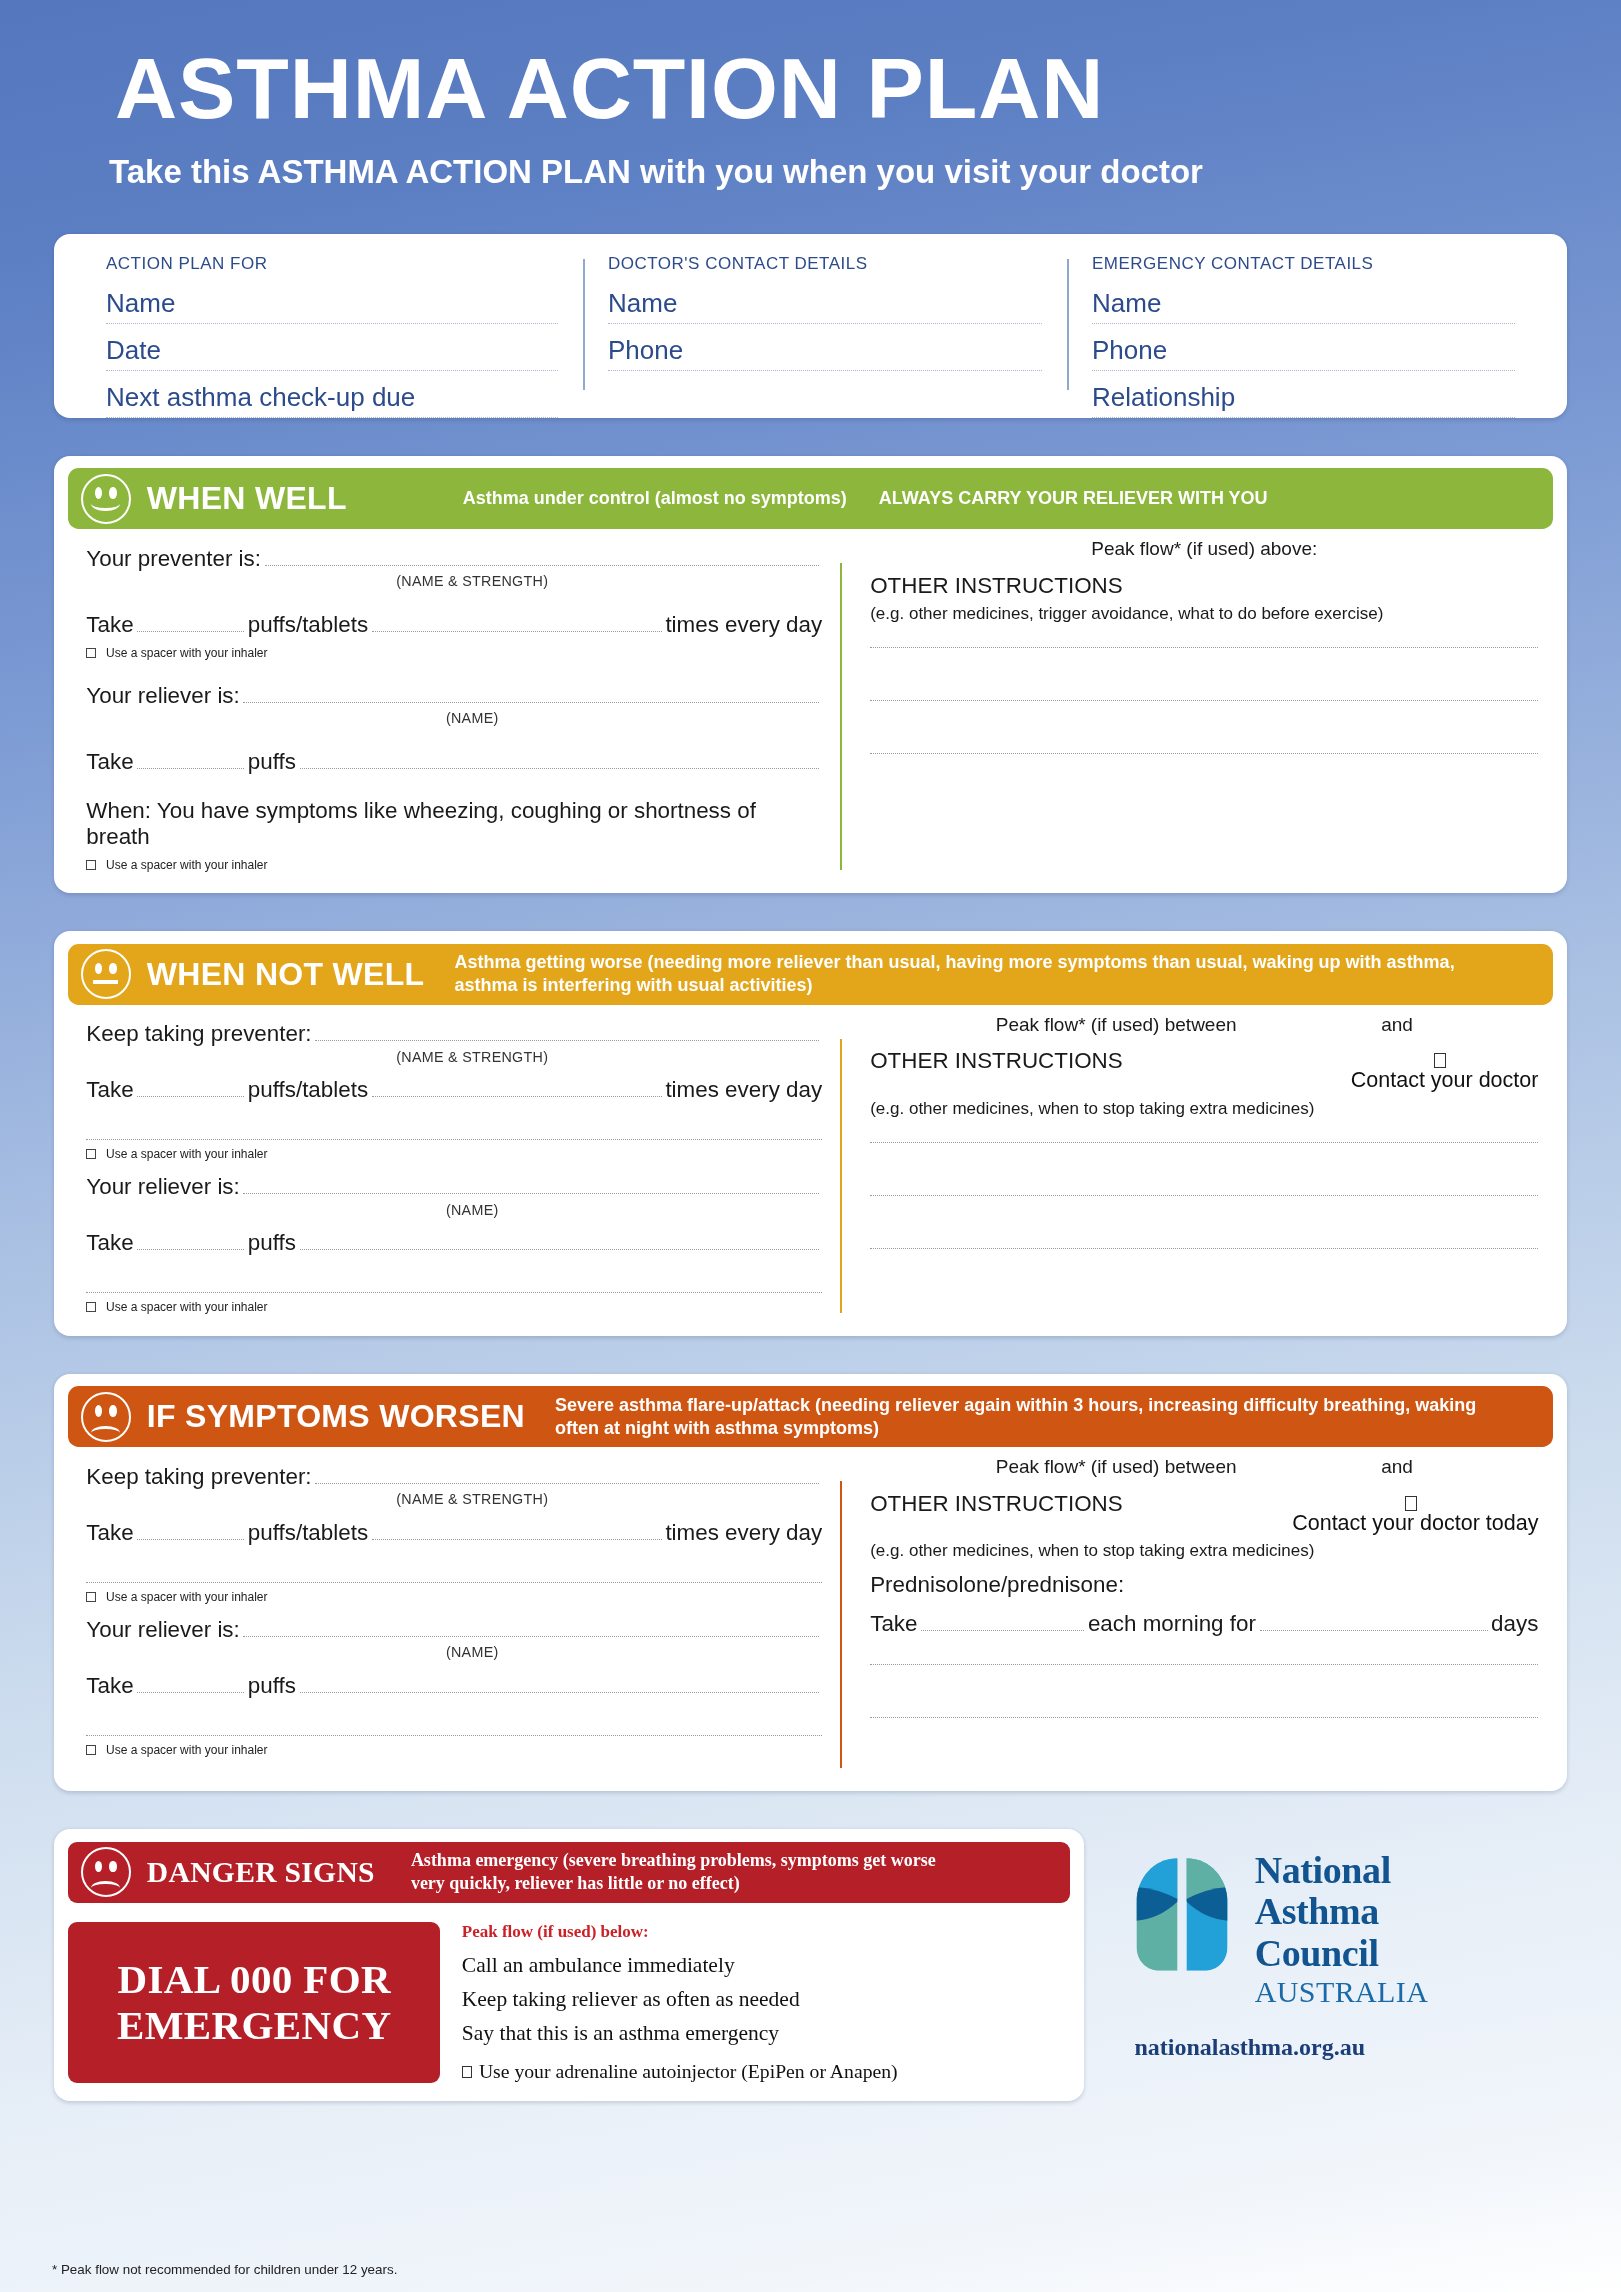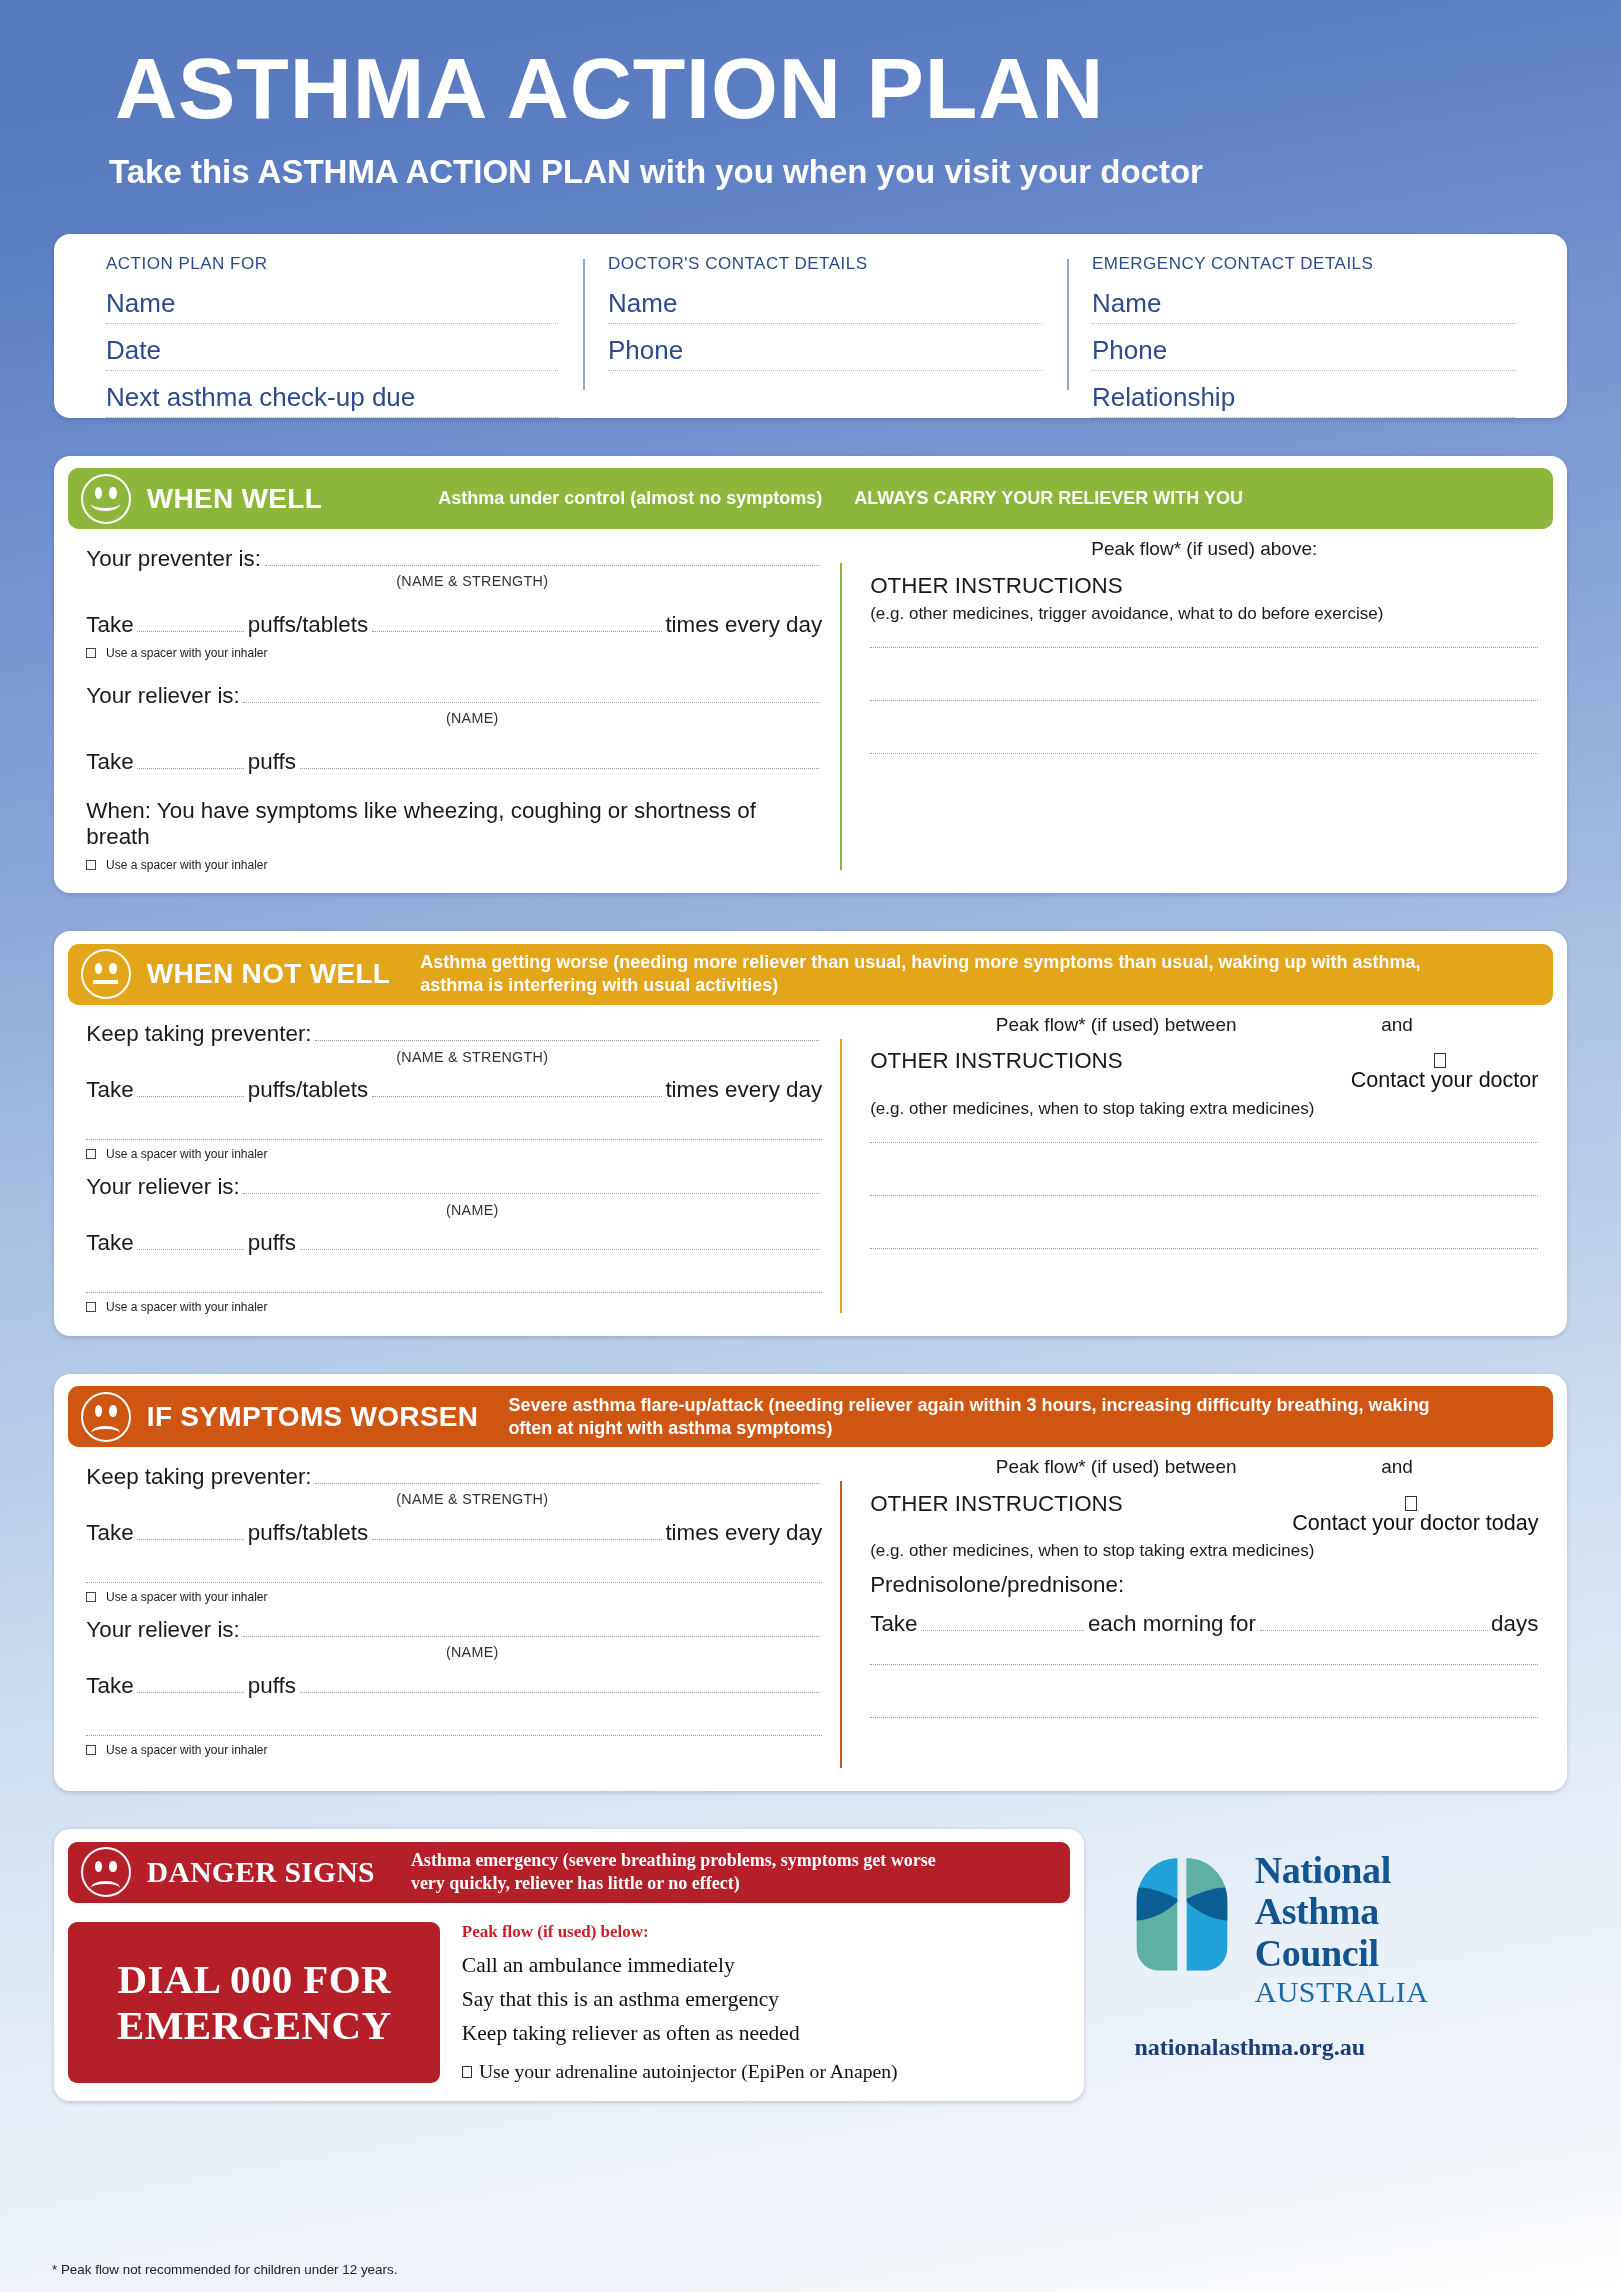--- a/index.html
+++ b/index.html
@@ -94,21 +94,21 @@
   }
   .face .mouth-flat {
     position: absolute; left: 12.5px; right: 12.5px; top: 31px; height: 3.6px; background: #ffffff;
   }
   .face .mouth-frown {
     position: absolute; left: 10.7px; right: 10.7px; top: 34px; height: 14.3px;
     border-top: 3.6px solid #ffffff; border-radius: 50% 50% 0 0;
   }
 
   .band-title {
-    color: #ffffff; font-weight: bold; font-size: 28px; letter-spacing: 0.3px;
+    color: #ffffff; font-weight: bold; font-size: 32px; letter-spacing: 0.3px;
     white-space: nowrap;
   }
   .band-desc {
     color: #ffffff; font-size: 18px; font-weight: bold; line-height: 1.28;
     margin-left: 30px;
   }
   .band-extra {
     color: #ffffff; font-size: 18px; font-weight: bold; margin-left: 32px; white-space: nowrap;
   }
   .band.green .band-desc { margin-left: 116px; }
@@ -504,22 +504,22 @@
     </div>
 
     <div class="danger-body">
       <div class="dial-box">
         <div class="l1">DIAL 000 FOR</div>
         <div class="l2">EMERGENCY</div>
       </div>
       <div class="danger-list">
         <div class="peak-red">Peak flow (if used) below:</div>
         <div class="dline first">Call an ambulance immediately</div>
+        <div class="dline">Keep taking reliever as often as needed</div>
         <div class="dline">Say that this is an asthma emergency</div>
-        <div class="dline">Keep taking reliever as often as needed</div>
         <div class="dchk">
           <span class="box"></span>
           <span>Use your adrenaline autoinjector (EpiPen or Anapen)</span>
         </div>
       </div>
     </div>
   </div>
 
   <div class="logo-wrap">
     <div class="logo-row">

